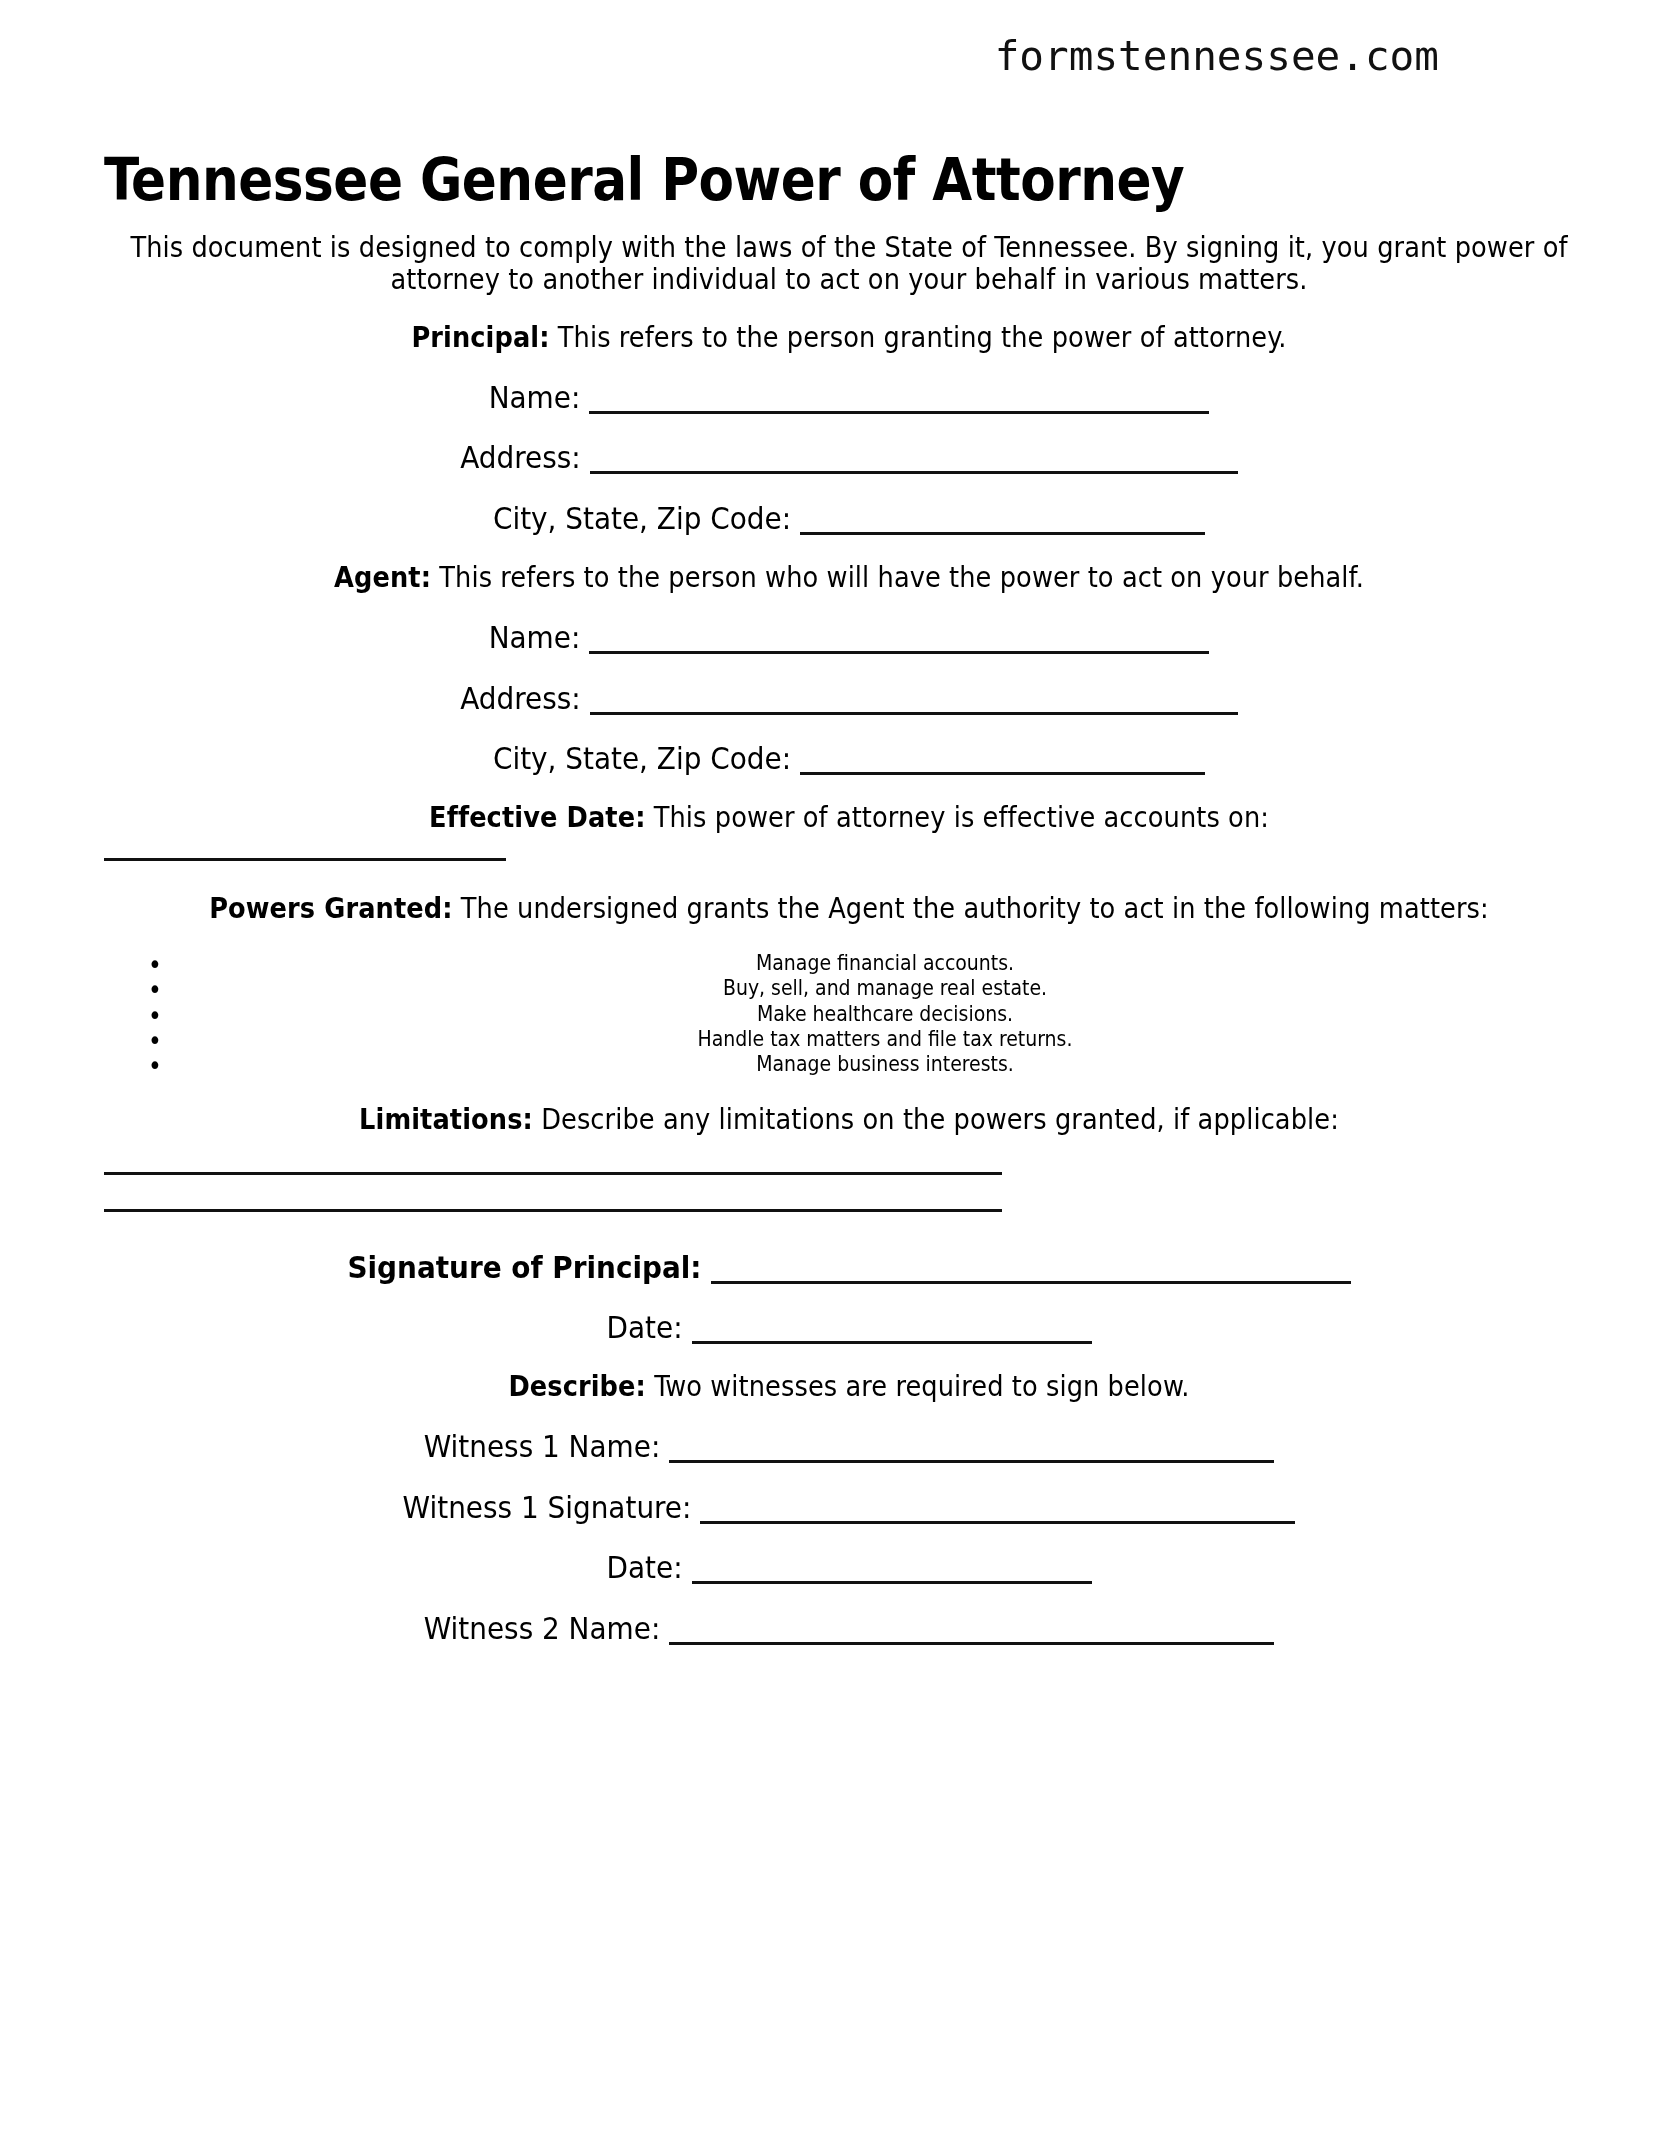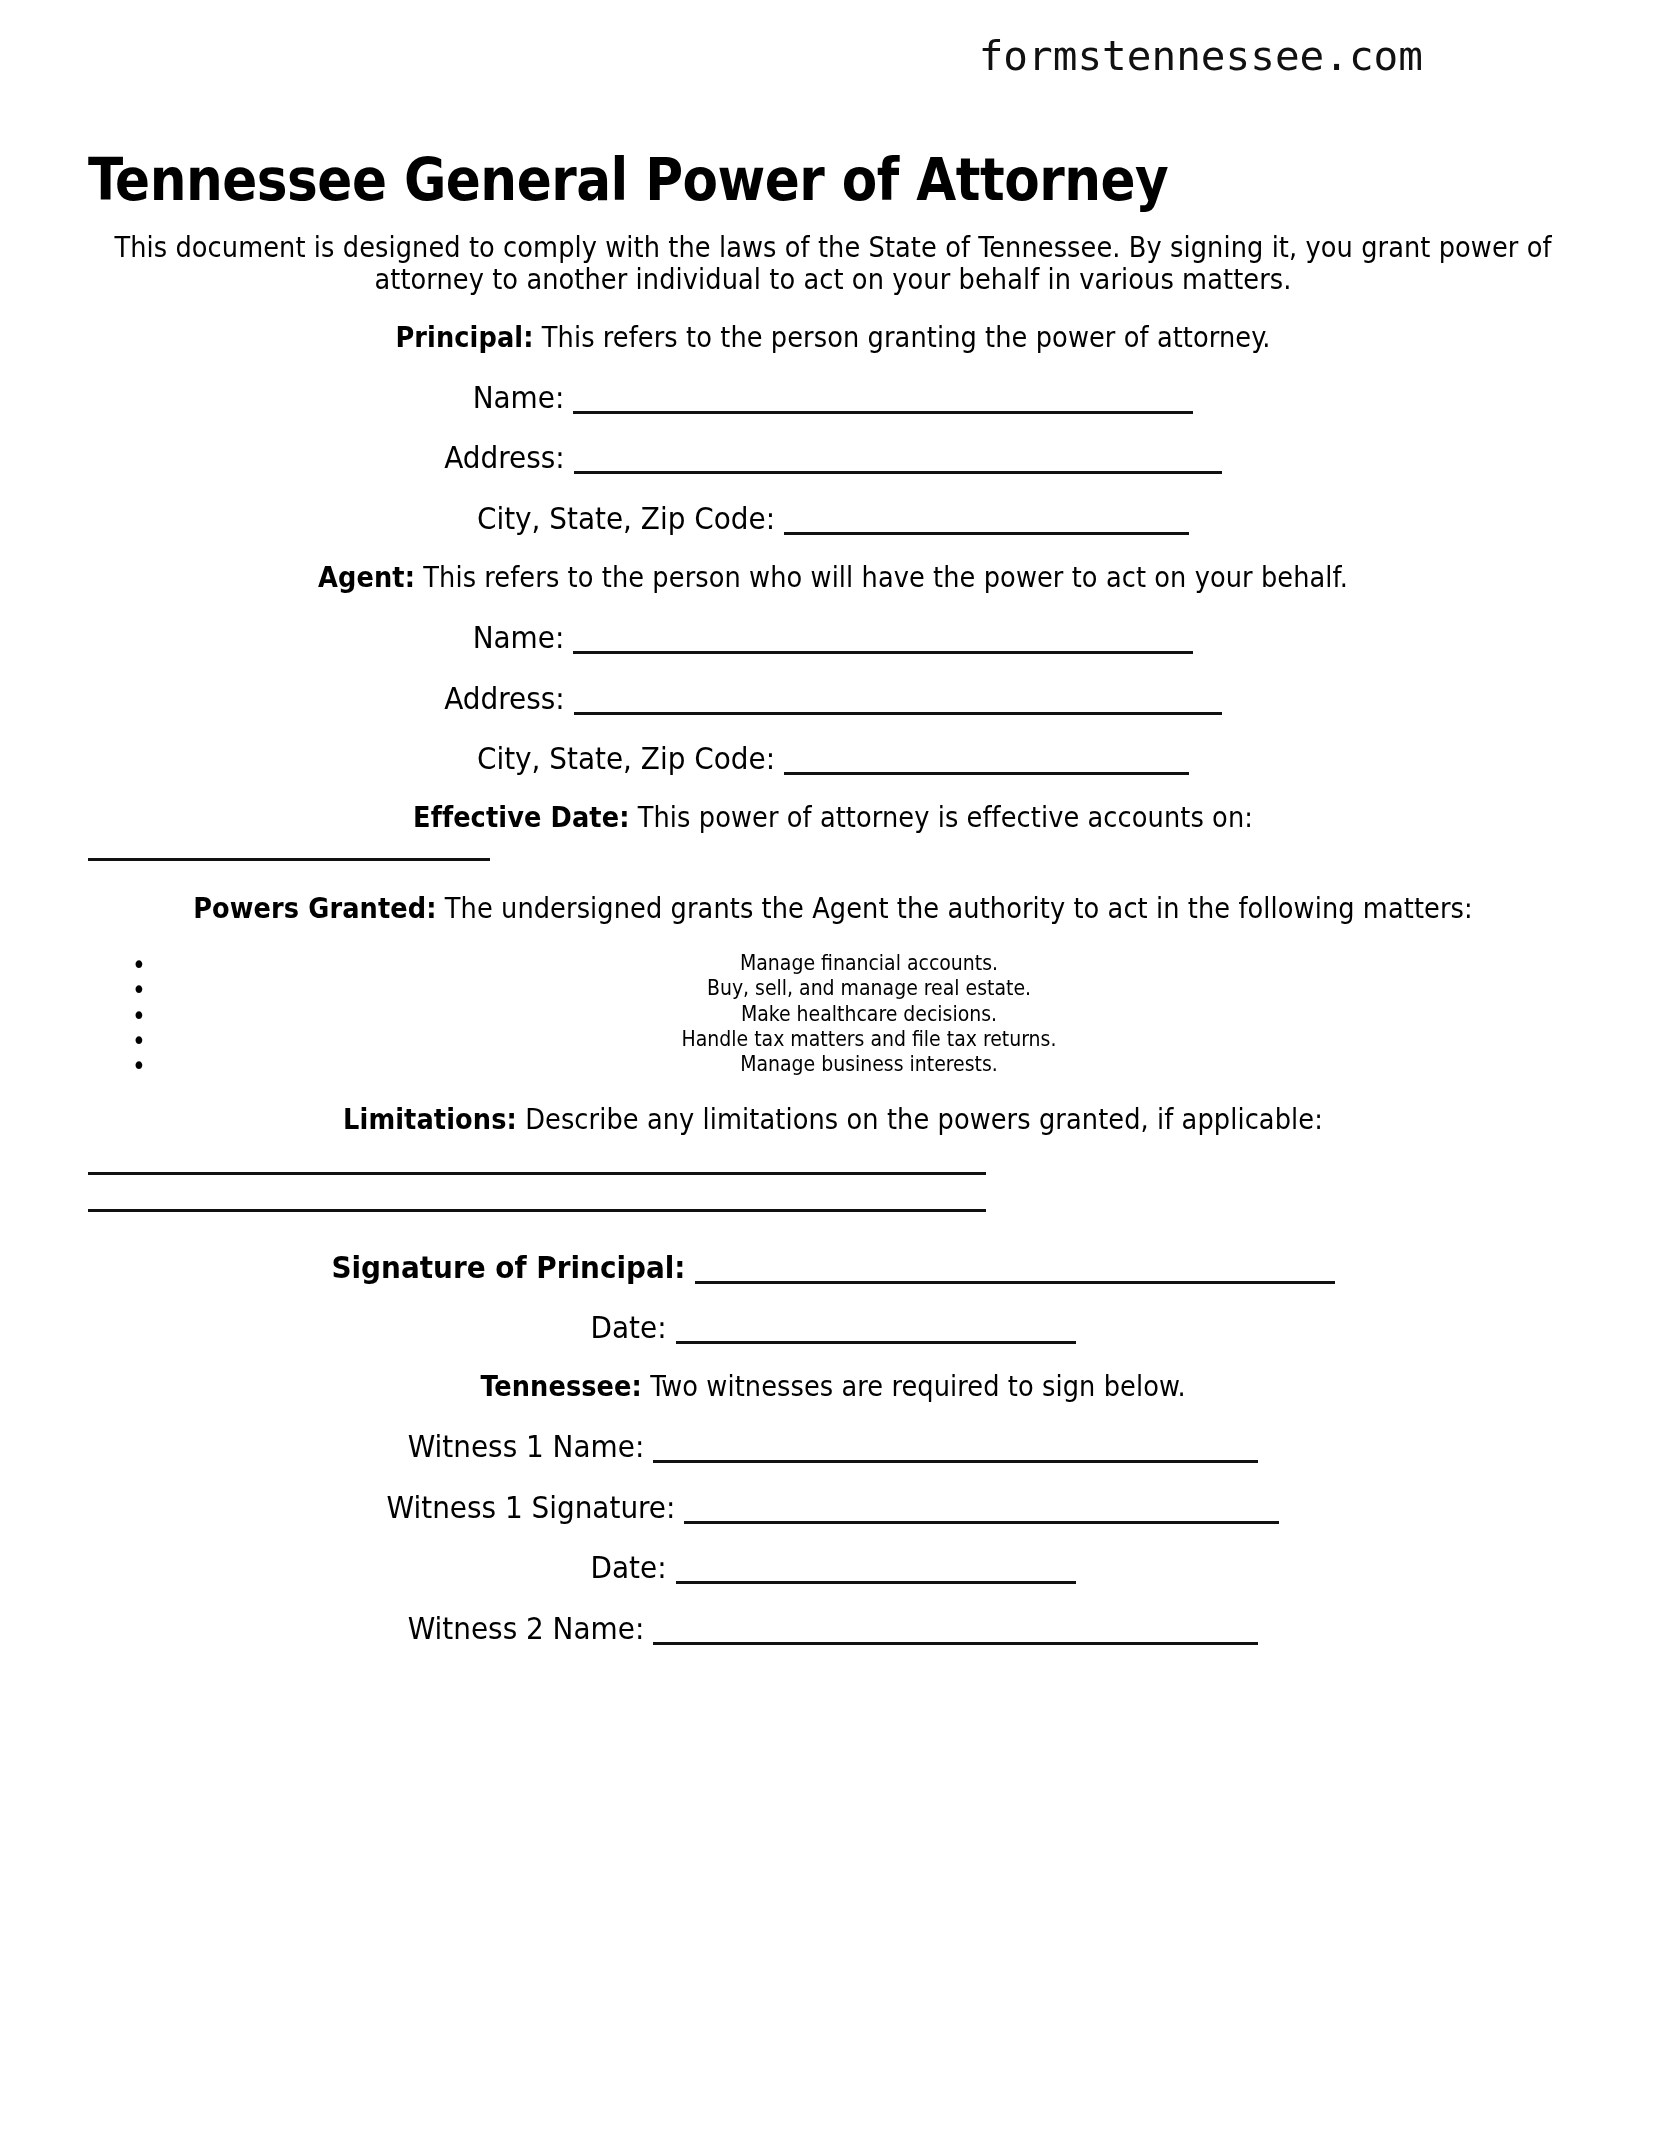--- a/index.html
+++ b/index.html
@@ -10,21 +10,21 @@
   body {
     width: 1661px;
     height: 2150px;
     position: relative;
     font-family: "DejaVu Sans Condensed", "Liberation Sans Narrow", "Liberation Sans", sans-serif;
     color: #000000;
     overflow: hidden;
   }
   .page {
     position: absolute;
-    left: 0; top: 0;
+    left: 16px; top: 0;
     width: 1505px;
     height: 2150px;
     box-sizing: border-box;
     padding: 0 88px;
   }
 
   
   .site-url {
     position: absolute;
     right: 82px;
@@ -197,21 +197,21 @@
 
     <div class="field bold">
       <span class="label">Signature of Principal:</span><span class="rule w-sig"></span>
     </div>
 
     <div class="field">
       <span class="label">Date:</span><span class="rule w-date"></span>
     </div>
 
     <p class="para">
-      <b>Tennessee:</b><span> Two witnesses are required to sign below.</span>
+      <b>Describe:</b><span> Two witnesses are required to sign below.</span>
     </p>
 
     <div class="field">
       <span class="label">Witness 1 Name:</span><span class="rule w-wname"></span>
     </div>
 
     <div class="field">
       <span class="label">Witness 1 Signature:</span><span class="rule w-wsig"></span>
     </div>
 

